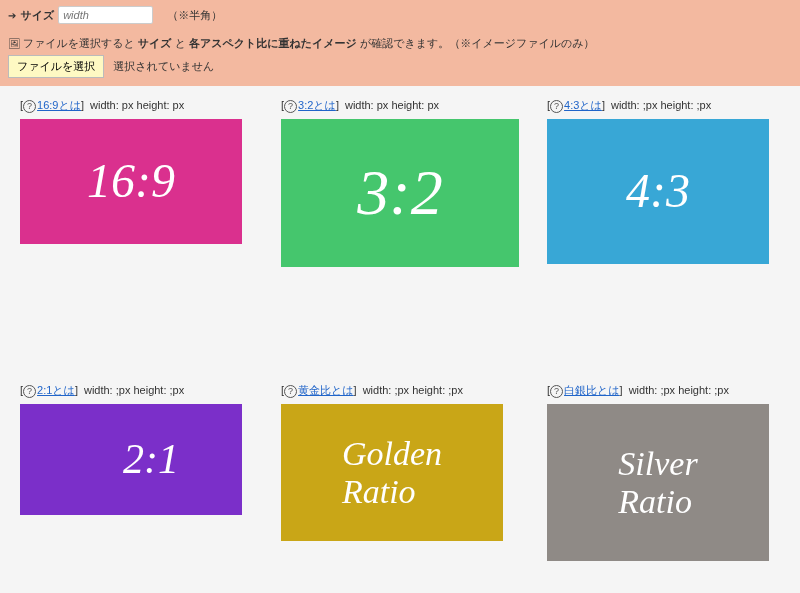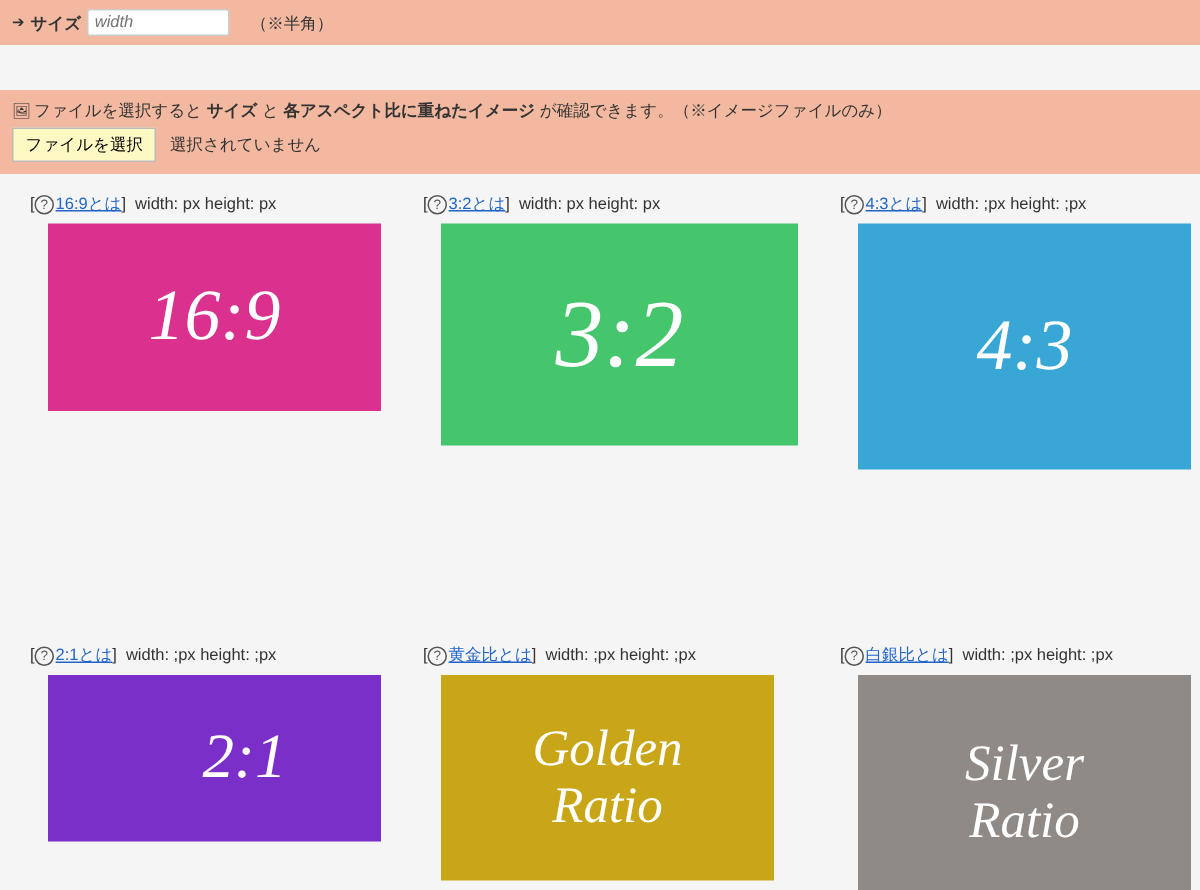--- a/index.html
+++ b/index.html
@@ -27,21 +27,20 @@
     font-size: 11px;
     color: #888;
     font-style: italic;
   }
   .note { margin-left: 10px; }
   .radio-group { display: flex; align-items: center; gap: 2px; }
   .radio-group label { margin-right: 10px; }
   .upload-bar {
     background: #f3b9a0;
     padding: 6px 8px 8px 8px;
-    margin-top: 30px;
     font-size: 11px;
   }
   .upload-desc { margin-bottom: 4px; }
   .img-icon::before { content: "🖼"; font-size: 10px; margin-right: 2px; }
   .file-btn {
     background: #fef9c3;
     border: 1px solid #bbb;
     padding: 3px 8px;
     font-size: 11px;
     cursor: pointer;
@@ -74,27 +73,26 @@
   }
   .cell-meta a { color: #2165c9; text-decoration: underline; }
   .cell-meta .dims { margin-left: 6px; }
   .ratio-box {
     color: #fff;
     display: flex;
     align-items: center;
     justify-content: center;
     font-family: Georgia, "Times New Roman", serif;
     font-style: italic;
-    text-align: center;
+    text-align: left;
     line-height: 1.1;
-    margin-left: 12px;
   }
   .r-16-9  { background:#da308e; width:222px; height:125px; font-size:48px; }
   .r-3-2   { background:#45c66d; width:238px; height:148px; font-size:64px; }
-  .r-4-3   { background:#38a7d6; width:222px; height:164px; font-size:48px; }
+  .r-4-3   { background:#38a7d6; width:222px; height:145px; font-size:48px; }
   .r-2-1   { background:#7b2fc9; width:222px; height:111px; font-size:42px; }
   .r-gold  { background:#c9a617; width:222px; height:137px; font-size:34px; }
   .r-silver{ background:#8f8a86; width:222px; height:157px; font-size:34px; }
   .row2-spacer { height: 60px; }
 </style>
 </head>
 <body>
 
 <div class="top-bar">
   <span class="arrow-icon"></span>

